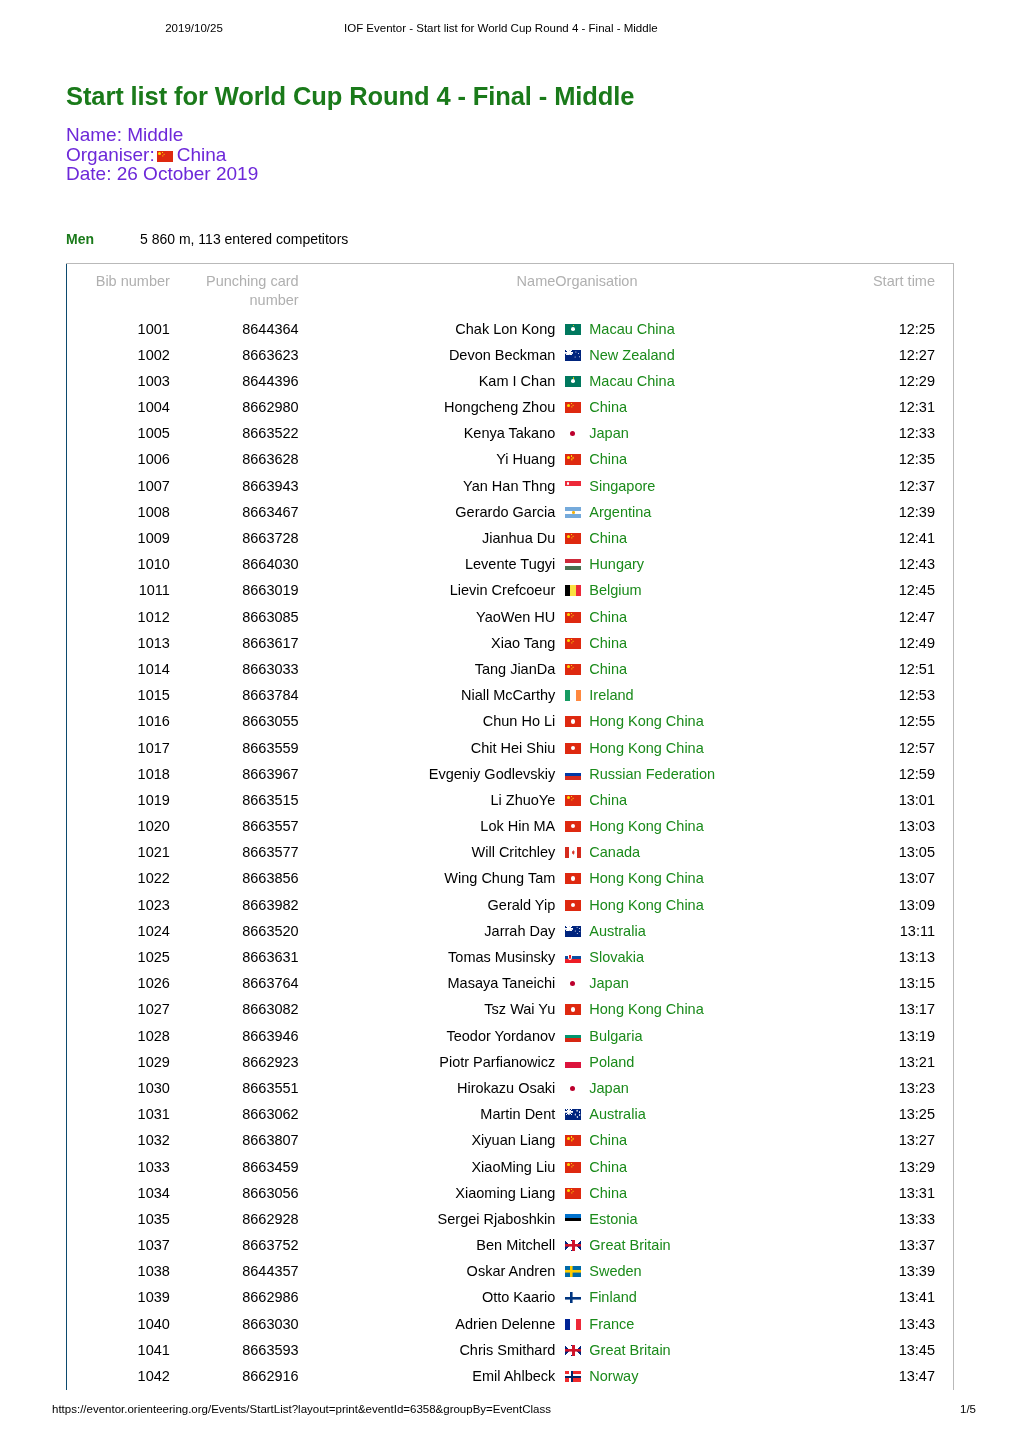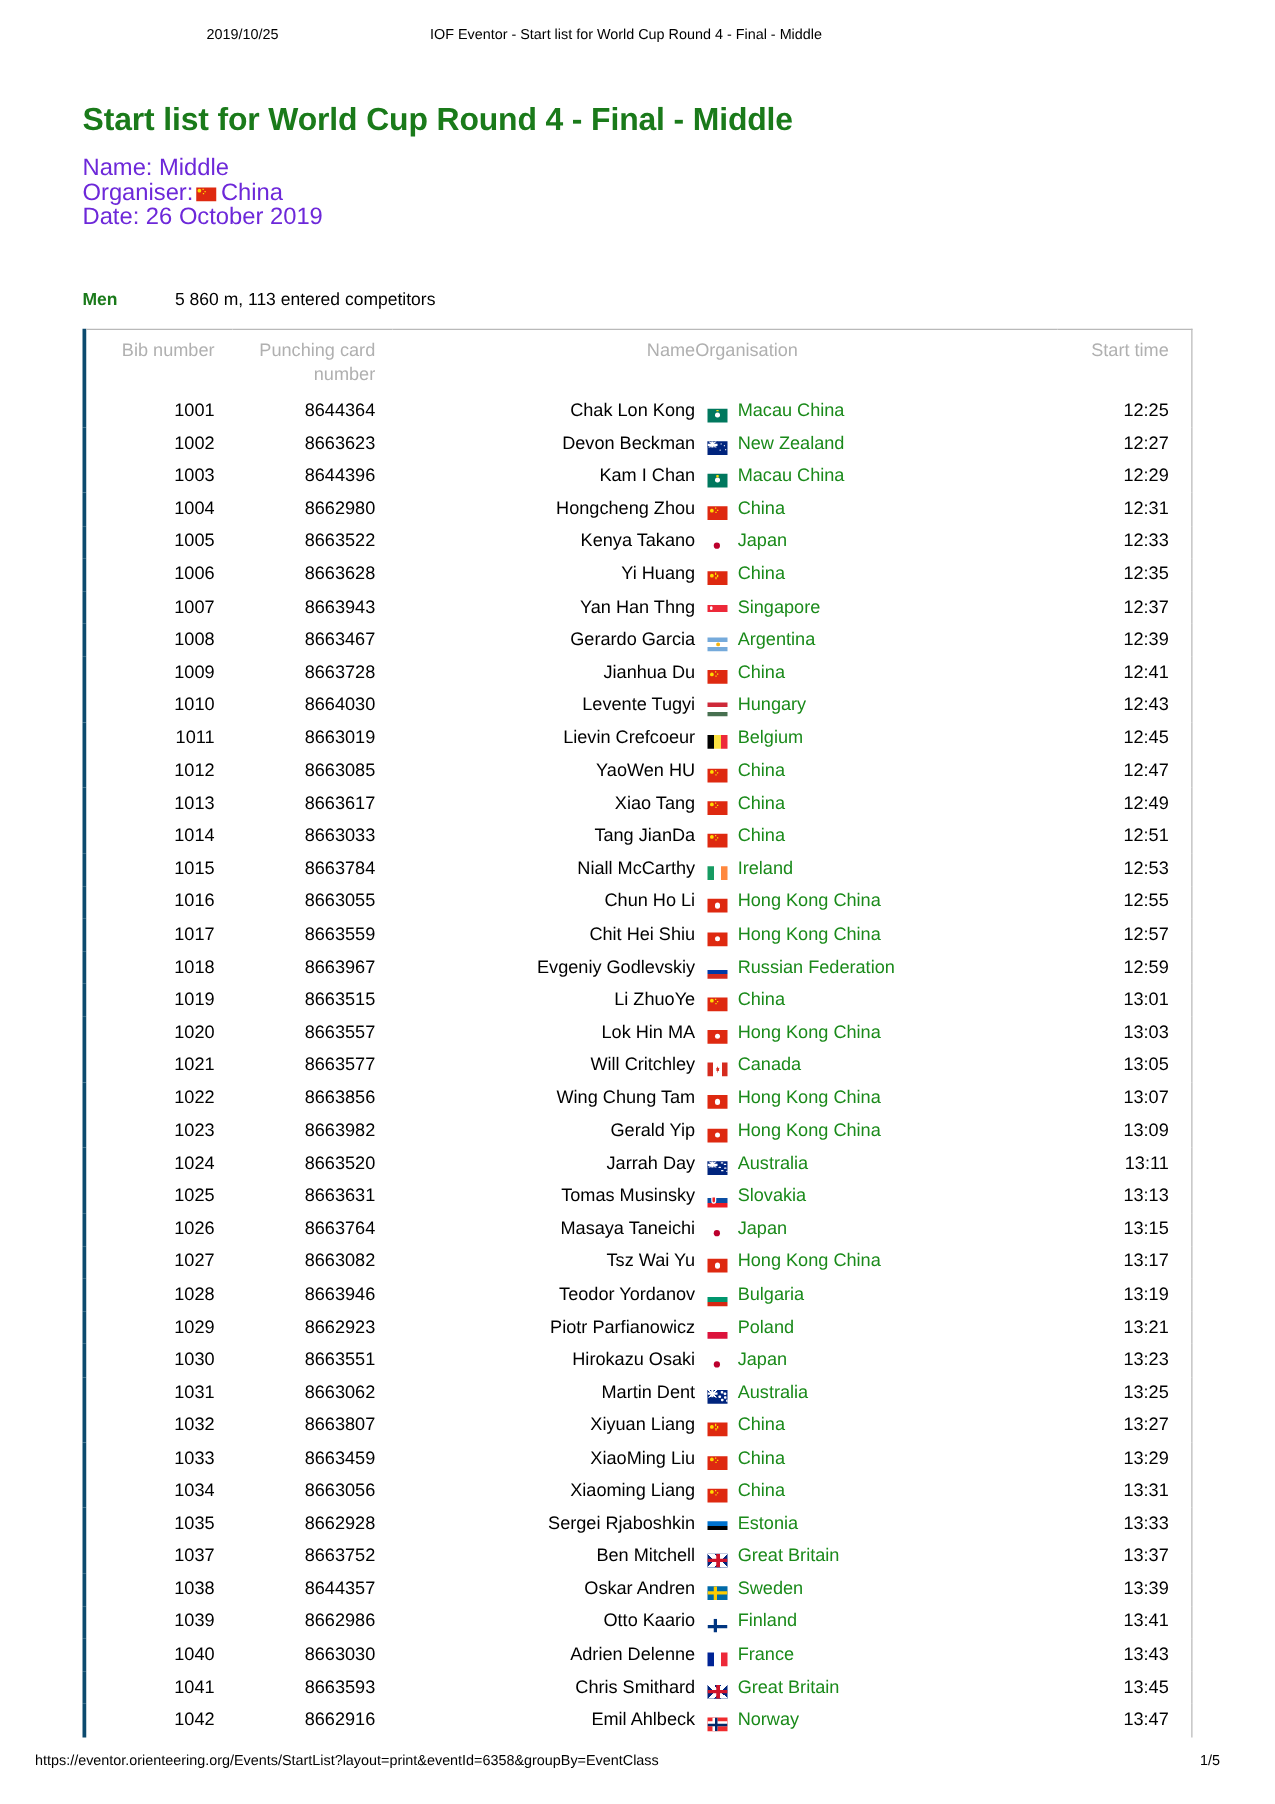--- a/index.html
+++ b/index.html
@@ -42,21 +42,21 @@
   }
   .print-header .ph-title {
     flex: 1;
     text-align: left;
     white-space: nowrap;
   }
 
   .print-footer {
     position: absolute;
     bottom: 28px;
-    left: 28px;
+    left: 52px;
     right: 44px;
     font-size: 11.5px;
     color: #000;
     display: flex;
     align-items: baseline;
     justify-content: space-between;
   }
   .print-footer .pf-url { white-space: nowrap; }
   .print-footer .pf-page { white-space: nowrap; }
 
@@ -108,21 +108,21 @@
   .class-info {
     font-size: 14px;
     color: #000;
   }
 
   
   table.startlist {
     margin-top: 16px;
     width: 888px;
     border-collapse: collapse;
-    border-left: 3px solid #0c4a6e;
+    border-left: 1px solid #0c4a6e;
     border-right: 1px solid #b9b9b9;
     border-top: 1px solid #b9b9b9;
     font-size: 14.5px;
   }
   table.startlist th {
     color: #b0b0b0;
     font-weight: normal;
     font-size: 14.5px;
     padding: 8px 0 6px 0;
     vertical-align: top;
@@ -141,21 +141,21 @@
   .col-org    { width: 308px; text-align: left; }
   .col-time   { width: 96px;  text-align: right; padding-right: 18px !important; }
 
   th.col-bib  { padding-right: 14px !important; }
   th.col-card { padding-right: 14px !important; }
   th.col-name { padding-left: 14px !important; }
   th.col-time { padding-right: 18px !important; }
 
   .org-cell {
     display: flex;
-    align-items: flex-end;
+    align-items: center;
     gap: 8px;
     margin-left: 10px;
   }
   .org-link {
     color: #1a8a1a;
     text-decoration: none;
     white-space: nowrap;
   }
 
   

